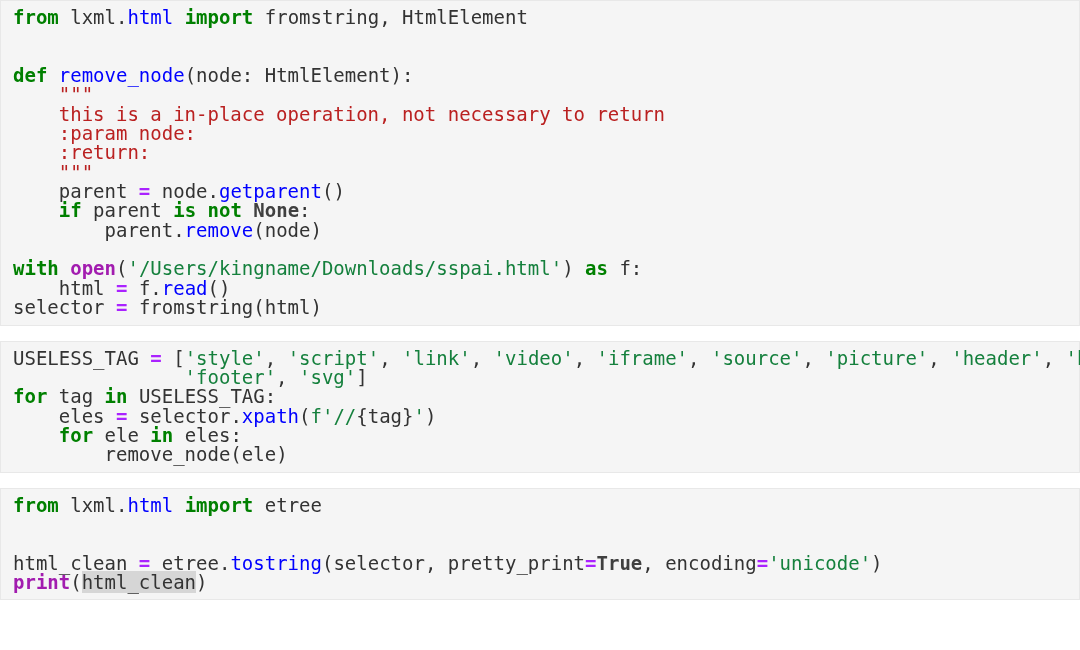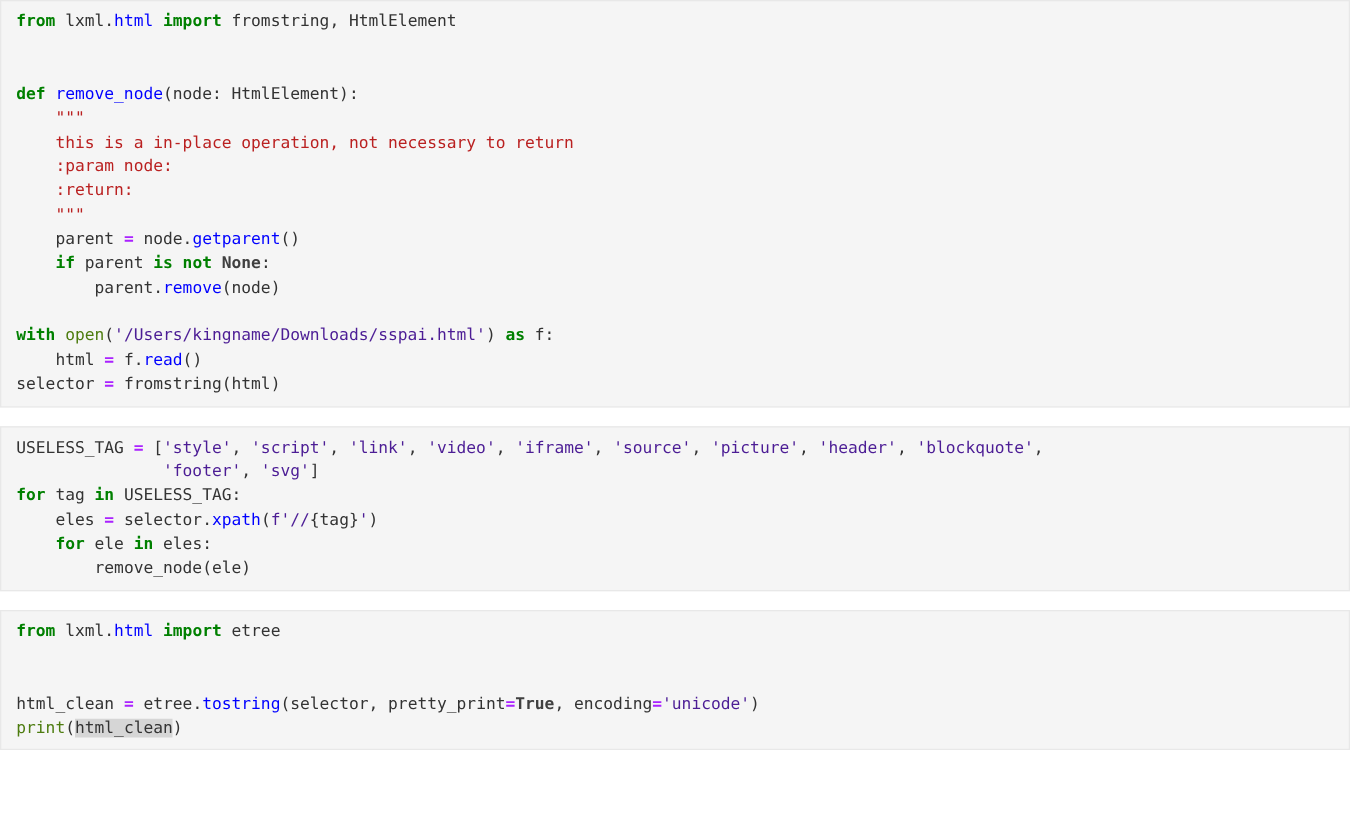--- a/index.html
+++ b/index.html
@@ -21,37 +21,37 @@
   .cell {
     background: #f5f5f5;
     border: 1px solid #e8e8e8;
     box-sizing: border-box;
     margin: 0 0 15px 0;
     padding: 7px 0 7px 0;
   }
   .cell-1 { margin-top: 0; }
   .code {
     font-family: "DejaVu Sans Mono", "Liberation Mono", monospace;
-    font-size: 13px;
+    font-size: 19px;
     line-height: 19.35px;
     color: #333333;
     white-space: pre;
     margin: 0;
     padding: 0 6px 0 12px;
     tab-size: 4;
   }
   .code .ln { display: block; min-height: 19.35px; }
 
   
   .k   { color: #008000; font-weight: bold; }   
   .kc  { color: #404040; font-weight: bold; }   
   .nn  { color: #0000ff; }                      
   .nf  { color: #0000ff; }                      
-  .nb  { color: #4d7c0f; }                      
-  .s   { color: #4c1d95; }                      
+  .nb  { color: #a21caf; font-weight: bold; }                      
+  .s   { color: #15803d; }                      
   .sd  { color: #ba2121; }                      
   .op  { color: #aa22ff; font-weight: bold; }   
   .p   { color: #333333; }                      
   .n   { color: #333333; }                      
   .si  { color: #333333; margin-top: 48px; }                      
   .hl  { background: #d6d6d6; }                 
 </style>
 </head>
 <body>
 

